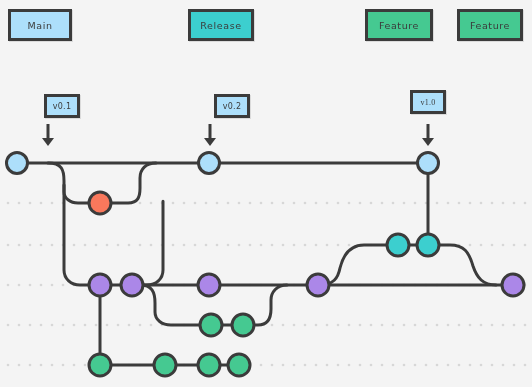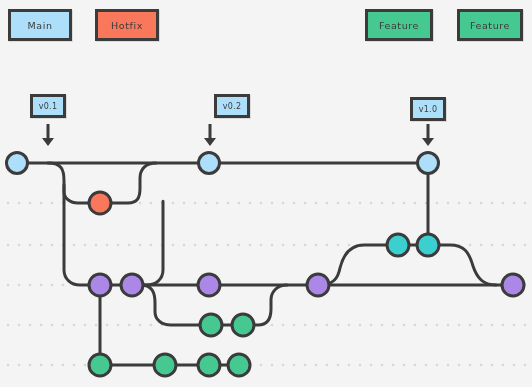--- a/index.html
+++ b/index.html
@@ -373,36 +373,36 @@
           <line x1="428" y1="124" x2="428" y2="142" stroke="#3b3b3b" stroke-width="3"></line>
           <path d="M 422 138 L 428 146 L 434 138 Z" fill="#3b3b3b"></path>
         </g>
       </g>
   </svg>
 
   <div class="legend" id="legend-host">
       <div class="legend-item" style="left: 8px; top: 9px; width: 64px; height: 32px; background: rgb(173, 223, 251);">
         <span>Main</span>
       </div>
-      <div class="legend-item" style="left: 95px; top: 9px; width: 64px; height: 32px; background: rgb(249, 120, 92);">
-        <span>Hotfix</span>
+      <div class="legend-item" style="left: 188px; top: 9px; width: 66px; height: 32px; background: rgb(60, 207, 207);">
+        <span>Release</span>
       </div>
       <div class="legend-item" style="left: 365px; top: 9px; width: 68px; height: 32px; background: rgb(69, 201, 145);">
         <span>Feature</span>
       </div>
       <div class="legend-item" style="left: 457px; top: 9px; width: 66px; height: 32px; background: rgb(69, 201, 145);">
         <span>Feature</span>
       </div>
     </div>
 
   <div id="tag-host">
-      <div class="tag" style="left: 30px; top: 94px;">
+      <div class="tag" style="left: 44px; top: 94px;">
         <span>v0.1</span>
       </div>
       <div class="tag" style="left: 192px; top: 94px; margin-left: 22px;">
         <span>v0.2</span>
       </div>
-      <div class="tag" style="left: 410px; top: 97px;">
+      <div class="tag" style="left: 410px; top: 90px; font-family: Liberation Serif, serif;">
         <span>v1.0</span>
       </div>
     </div>
 
 </div>
 
 </body></html>

